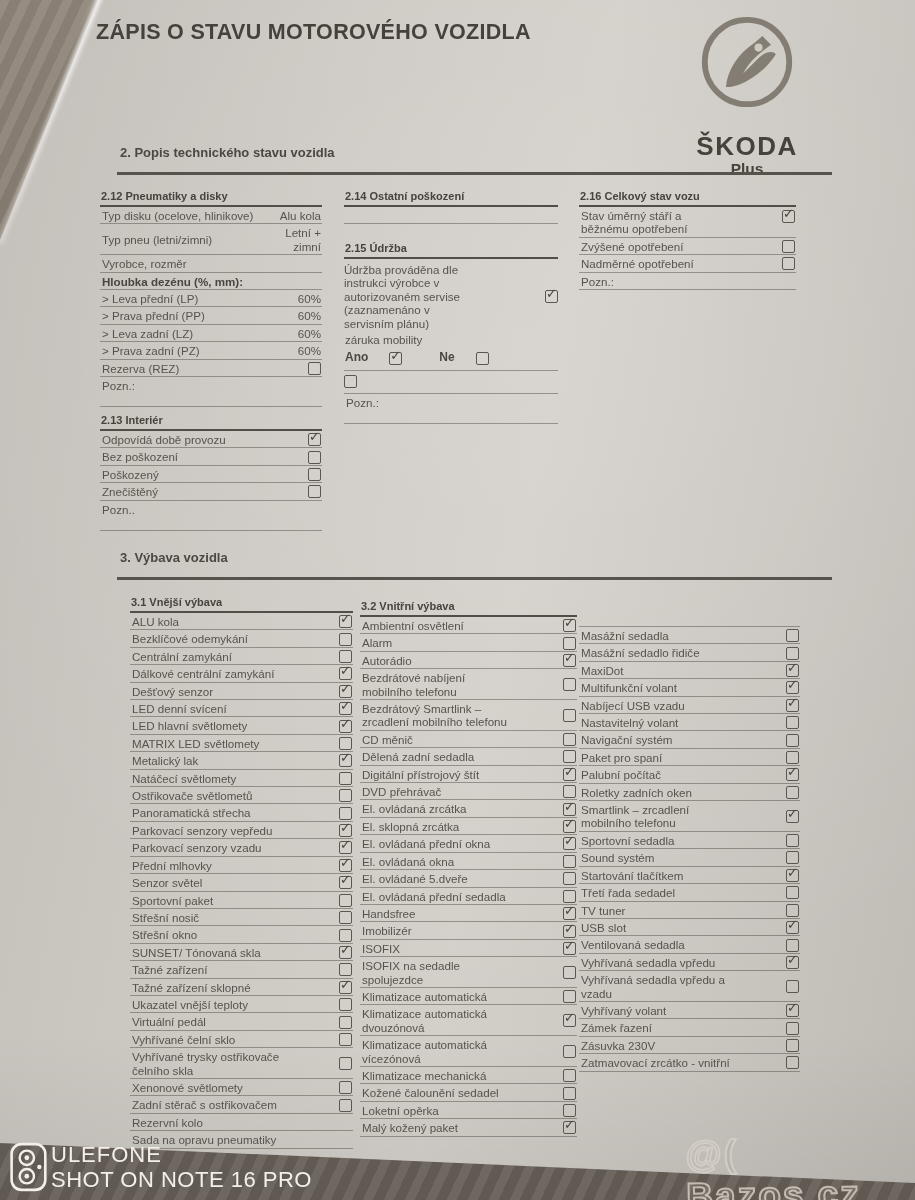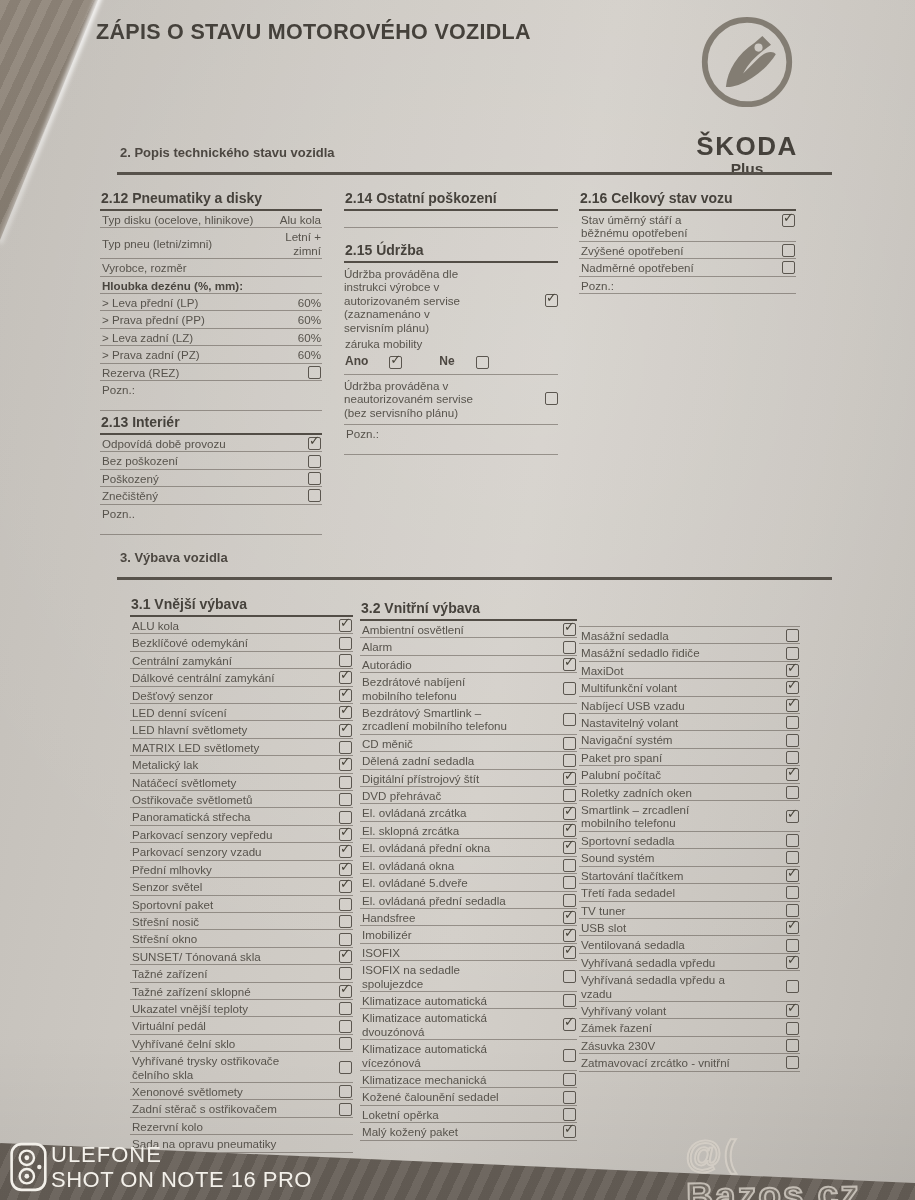--- a/index.html
+++ b/index.html
@@ -28,21 +28,21 @@
   
   .blk{position:absolute;}
   h1,h2,h3{margin:0;font-weight:bold;}
   #doc-title{position:absolute;left:96px;top:20px;font-size:21.5px;letter-spacing:.3px;color:#45413b;}
   .secheading{
     position:absolute;left:93px;width:712px;font-size:13px;font-weight:bold;color:#4c4741;
     border-bottom:3px solid #57524b;padding:0 0 12px 3px;margin-left:24px;
   }
   #sec2-heading{top:145px;}
   #sec3-heading{top:550px;}
-  .sec-sub{font-size:14px;color:#46423c;border-bottom:2.5px solid #524d46;padding:0 0 3px 1px;}
+  .sec-sub{font-size:11px;color:#46423c;border-bottom:2.5px solid #524d46;padding:0 0 3px 1px;}
   
   .clrow{
     display:flex;justify-content:space-between;align-items:center;gap:6px;
     border-bottom:1px solid rgba(96,90,82,.55);
     padding:2px 1px 1px 2px;min-height:17px;box-sizing:border-box;
   }
   .clrow.note{height:30px;align-items:flex-start;}
   .clrow.empty{height:16px;}
   .clrow.top{align-items:flex-start;}
   .clrow.top .cb{margin-top:1px;}
@@ -196,23 +196,20 @@
     <div class="cl-label mobline">záruka mobility</div>
     <div class="anone">
       <span class="cl-label">Ano</span>
         <span class="cb on">
           <span class="tick">✓</span>
         </span>
       <span class="cl-label ne">Ne</span>
         <span class="cb"></span>
     </div>
     <div class="prow pb">
-      <span class="cl-label">Údržba prováděna v
-neautorizovaném servise
-(bez servisního plánu)</span>
       <span class="cb"></span>
     </div>
     <div class="clrow note">
       <span class="cl-label">Pozn.:</span>
     </div>
   </div>
 
   <div class="blk" id="s216">
     <h3 class="sec-sub">2.16 Celkový stav vozu</h3>
     <div id="s216-rows">

